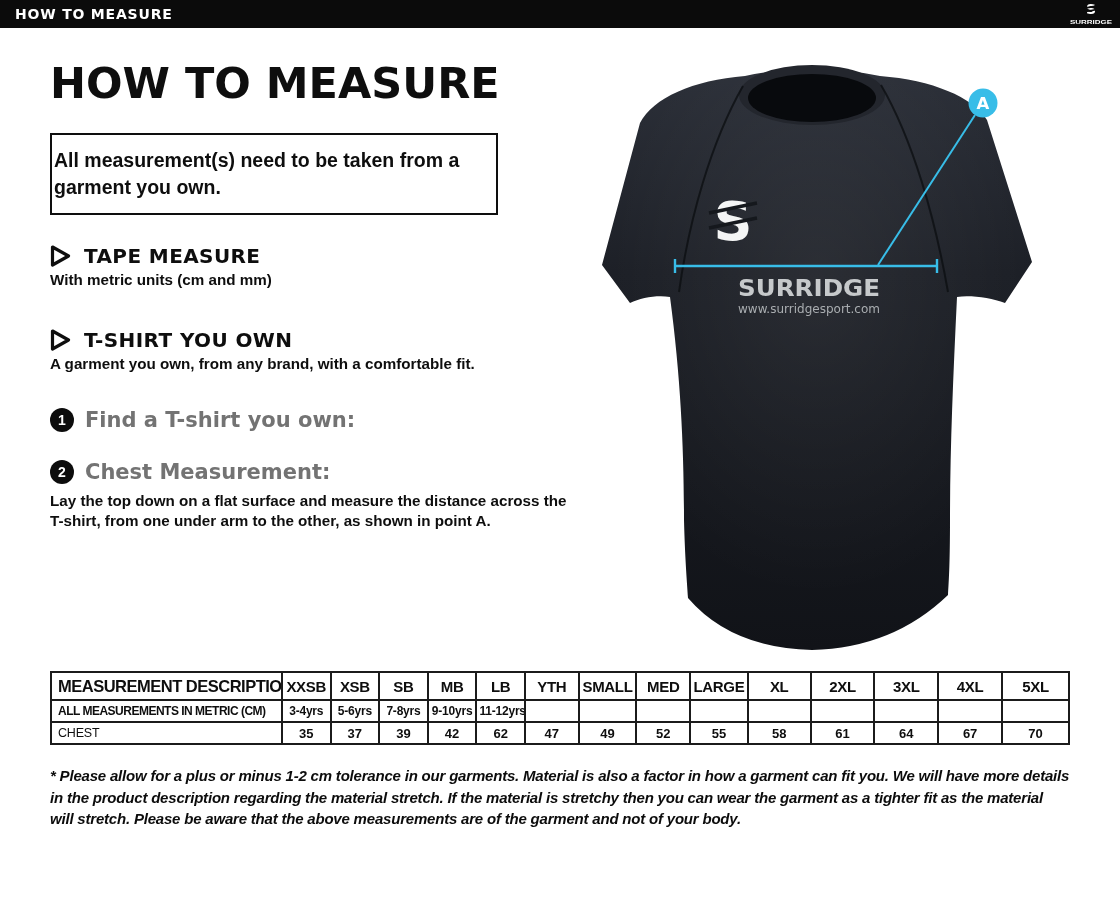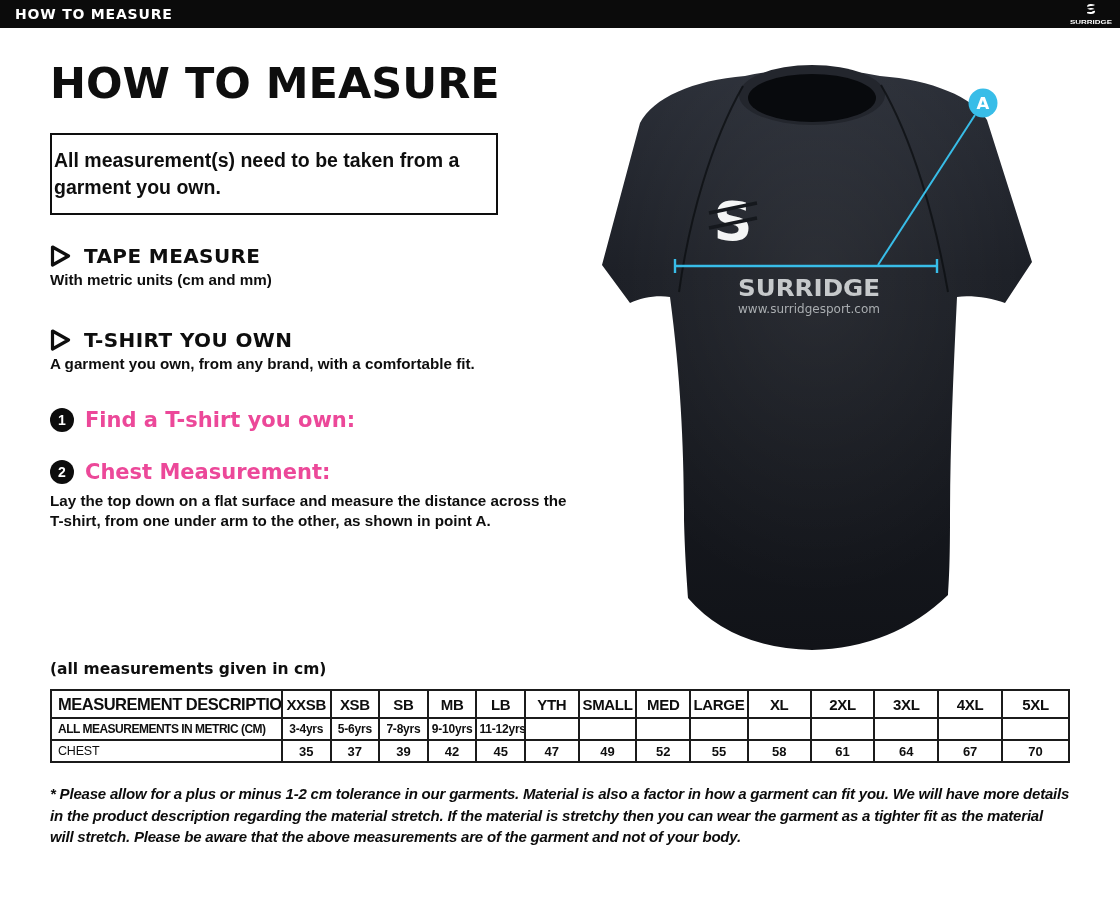--- a/index.html
+++ b/index.html
@@ -27,21 +27,21 @@
   .tri-icon{flex:0 0 auto;display:block;}
   .need-title{font-family:"DejaVu Sans",sans-serif;font-size:20px;font-weight:800;
               letter-spacing:0.4px;color:#0e0e0e;}
   .need-desc{margin-top:3px;font-size:15.2px;font-weight:bold;color:#0e0e0e;}
   .need-item.second{margin-top:40px;}
 
   .step{margin-top:36px;}
   .step-head{display:flex;align-items:center;gap:11px;}
   .step-num{flex:0 0 auto;width:24px;height:24px;border-radius:50%;background:#0c0c0c;color:#fff;
             font-size:14px;font-weight:bold;display:flex;align-items:center;justify-content:center;}
-  .step-title{font-family:"DejaVu Sans",sans-serif;font-size:21px;font-weight:800;color:#ec4899;}
+  .step-title{font-family:"DejaVu Sans",sans-serif;font-size:21px;font-weight:800;color:#737373;}
   .step-desc{margin-top:7px;font-size:15.2px;font-weight:bold;line-height:20px;width:524px;color:#0e0e0e;}
   .step.second{margin-top:28px;}
 
   
   .size-section{position:absolute;left:50px;top:660px;width:1022px;}
   .sc-heading{display:flex;align-items:baseline;gap:10px;}
   .sc-title{font-family:"DejaVu Sans",sans-serif;font-size:34px;font-weight:800;color:#0e0e0e;}
   .sc-subtitle{font-size:15.5px;font-weight:bold;font-family:"DejaVu Sans",sans-serif;color:#0e0e0e;}
   table.size-table{margin-top:11px;border-collapse:collapse;width:1020px;table-layout:fixed;}
   .size-table th,.size-table td{border:2px solid #1b1b1b;text-align:center;padding:0 2px;
@@ -111,21 +111,20 @@
       <div class="step-head">
         <span class="step-num">2</span>
         <span class="step-title">Chest Measurement:</span>
       </div>
       <div class="step-desc">Lay the top down on a flat surface and measure the distance across the T-shirt, from one under arm to the other, as shown in point A.</div>
     </div>
   </div>
 
   <div class="size-section">
     <div class="sc-heading">
-      <span class="sc-subtitle">(all measurements given in cm)</span>
     </div>
 
     <table class="size-table">
       <colgroup>
         <col style="width:228px">
           <col style="width:48px">
           <col style="width:48px">
           <col style="width:48px">
         <col style="width:48px">
           <col style="width:48px">
@@ -175,21 +174,21 @@
           <td></td>
           <td></td>
           <td></td>
         </tr>
         <tr class="r-chest">
           <td class="lbl">CHEST</td>
           <td>35</td>
           <td>37</td>
           <td>39</td>
           <td>42</td>
-          <td>45</td>
+          <td>62</td>
           <td>47</td>
           <td>49</td>
           <td>52</td>
           <td>55</td>
           <td>58</td>
           <td>61</td>
           <td>64</td>
           <td>67</td>
           <td>70</td>
         </tr>

